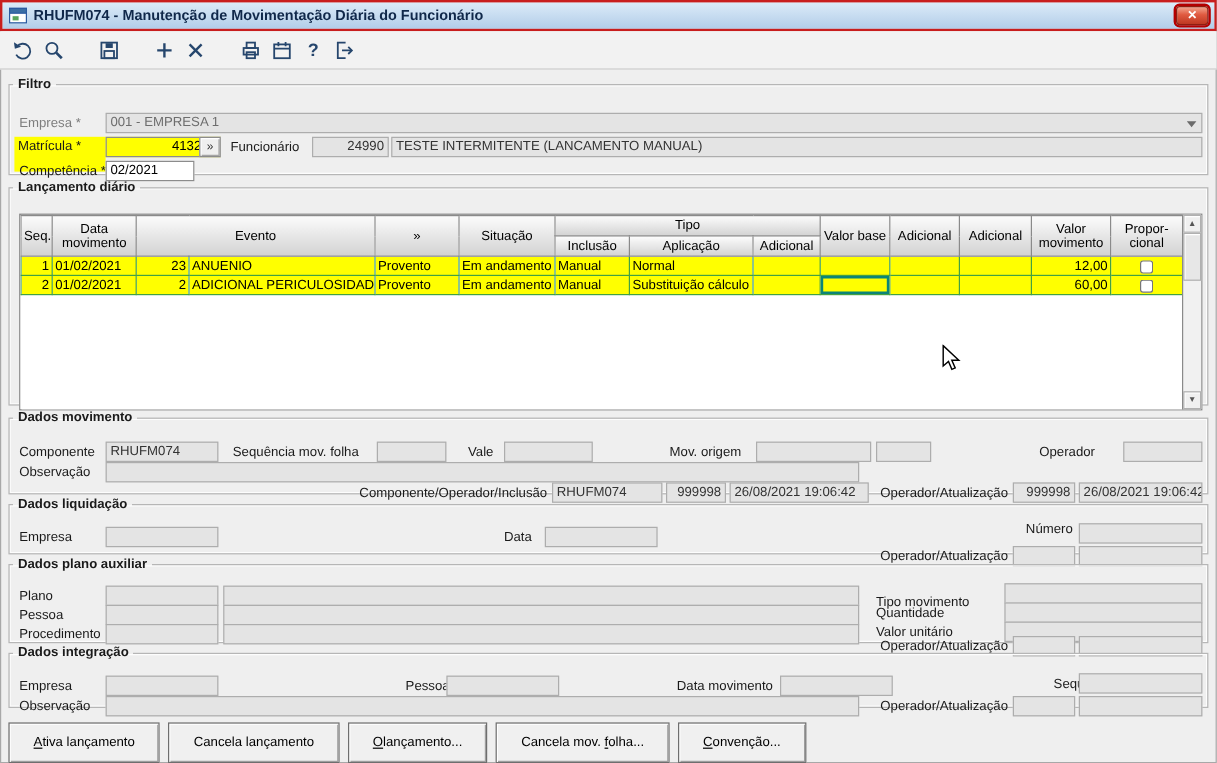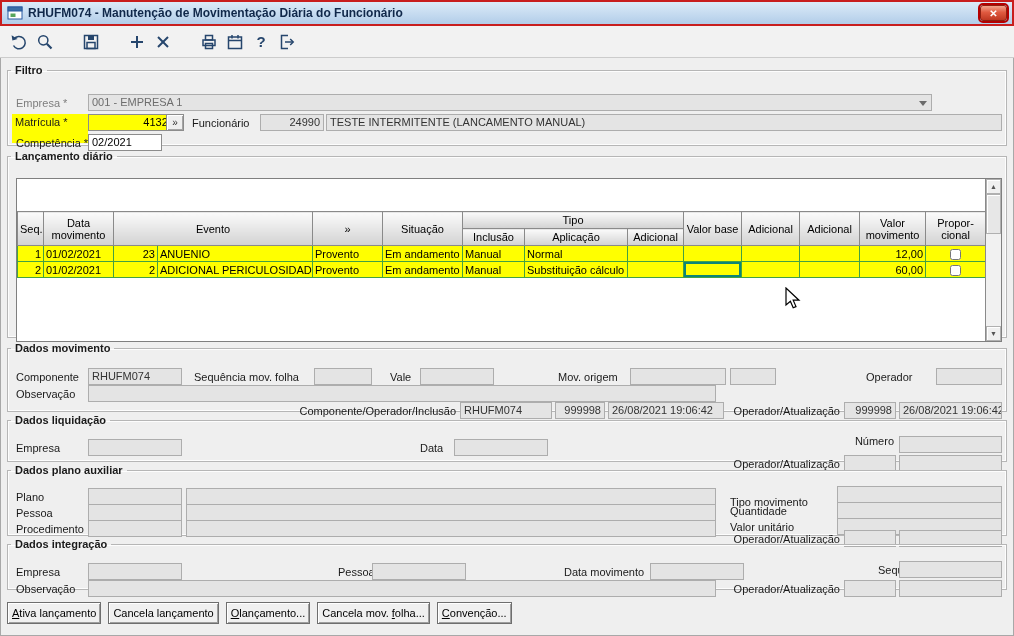--- a/index.html
+++ b/index.html
@@ -27,38 +27,38 @@
   .fld{position:absolute;height:17px;background:#e4e4e4;border:1px solid #adadad;font-size:11px;line-height:14px;padding:0 3px;color:#333;overflow:hidden;white-space:nowrap;}
   .fld.white{background:#ffffff;border-color:#8c8c8c;color:#000;}
   .fld.yellow{background:#ffff00;border-color:#8c8c8c;color:#000;}
   .fld.right{text-align:right;}
   .fld.combo{padding-right:14px;}
   .chev{position:absolute;right:4px;top:6px;width:0;height:0;border-left:4px solid transparent;border-right:4px solid transparent;border-top:5px solid #6b6b6b;}
   .zoom-btn{position:absolute;width:18px;height:17px;background:#efefef;border:1px solid #8c8c8c;box-shadow:inset 1px 1px 0 #fff,inset -1px -1px 0 #a5a5a5;font-size:10px;line-height:14px;text-align:center;color:#333;padding:0;}
 
   
   .browse-wrap{position:absolute;left:8px;top:16px;width:986px;height:164px;border:1px solid #7f7f7f;background:#fff;display:flex;}
-  .browse-area{width:968px;overflow:hidden;margin-top:32px;}
+  .browse-area{width:968px;overflow:hidden;}
   table.browse{border-collapse:collapse;table-layout:fixed;width:968px;background:#fff;}
   table.browse th{background:linear-gradient(#fbfbfb,#d2d2d2);border:1px solid #8a8a8a;font-weight:normal;height:17px;padding:0 2px;text-align:center;overflow:hidden;font-size:11px;color:#000;}
   table.browse td{height:16px;padding:0 2px;overflow:hidden;white-space:nowrap;font-size:11px;}
   tr.sel td{background:#ffff00;border:1px solid #43a143;color:#000;}
   td.num{text-align:right;}
   td.chk{text-align:center;}
   td.focus{box-shadow:inset 0 0 0 2px #0c8577;}
   tr.filler td{background:#fff;border:none;height:96px;}
   input[type="checkbox"]{width:11px;height:11px;margin:1px 0 0 0;vertical-align:middle;}
   .vscroll{width:16px;border-left:1px solid #8a8a8a;background:#f1f1f1;display:flex;flex-direction:column;}
   .sbtn{height:15px;background:#f0f0f0;border:1px solid #b0b0b0;box-shadow:inset 1px 1px 0 #fff;font-size:7px;line-height:13px;text-align:center;color:#555;padding:0;}
   .sthumb{height:40px;background:#e7e7e7;border:1px solid #b0b0b0;box-shadow:inset 1px 1px 0 #fff;}
   .sfill{flex:1;}
 
   
   .footer{position:absolute;left:7px;top:602px;display:flex;}
-  .fbtn{height:22px;background:#f0f0f0;border:1px solid #6e6e6e;box-shadow:inset 1px 1px 0 #fff,inset -1px -1px 0 #9e9e9e;font-size:11px;font-family:"Liberation Sans",sans-serif;padding:0 4px;margin-right:7px;color:#000;white-space:nowrap;}
+  .fbtn{height:34px;background:#f0f0f0;border:1px solid #6e6e6e;box-shadow:inset 1px 1px 0 #fff,inset -1px -1px 0 #9e9e9e;font-size:11px;font-family:"Liberation Sans",sans-serif;padding:0 20px;margin-right:7px;color:#000;white-space:nowrap;}
 
   .cursor{position:absolute;left:784px;top:287px;pointer-events:none;}
 </style>
 </head>
 <body>
 
 <div class="titlebar">
   <span style="display:inline-flex;">
     <svg width="16" height="16" viewBox="0 0 16 16">
         <rect x="1" y="2" width="14" height="12" fill="#ffffff" stroke="#2b5aa0"></rect>
@@ -130,21 +130,21 @@
         <polyline points="11,3.5 4.5,3.5 4.5,16.5 11,16.5"></polyline>
         <line x1="8" y1="10" x2="16" y2="10"></line>
         <polyline points="13.2,7 16.2,10 13.2,13"></polyline>
       </svg>
   </button>
 </div>
 
 <fieldset id="fs-filtro" style="top:64px;height:82px;">
   <legend>Filtro</legend>
   <span class="lbl dim" style="left:8px;top:20px;">Empresa *</span>
-  <div class="fld combo" style="left:80px;top:18px;width:844px;">
+  <div class="fld combo" style="left:80px;top:18px;width:914px;">
     <span style="color:#6d6d6d;">001 - EMPRESA 1</span>
     <span class="chev"></span>
   </div>
   <span class="lbl hl" style="left:4px;top:38px;width:76px;">Matrícula *</span>
   <div class="fld yellow right" style="left:80px;top:38px;width:96px;">413241</div>
   <button class="zoom-btn" style="left:158px;top:38px;">»</button>
   <span class="lbl" style="left:184px;top:40px;">Funcionário</span>
   <div class="fld right" style="left:252px;top:38px;width:64px;">24990</div>
   <div class="fld" style="left:318px;top:38px;width:676px;">TESTE INTERMITENTE (LANCAMENTO MANUAL)</div>
   <span class="lbl" style="left:8px;top:60px;">Competência *</span>

